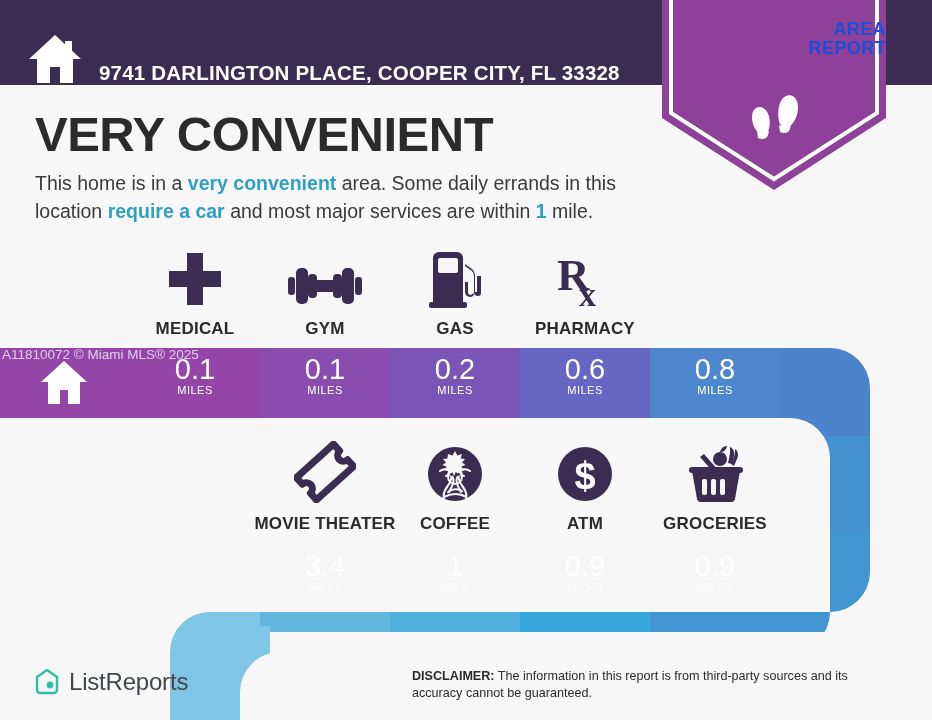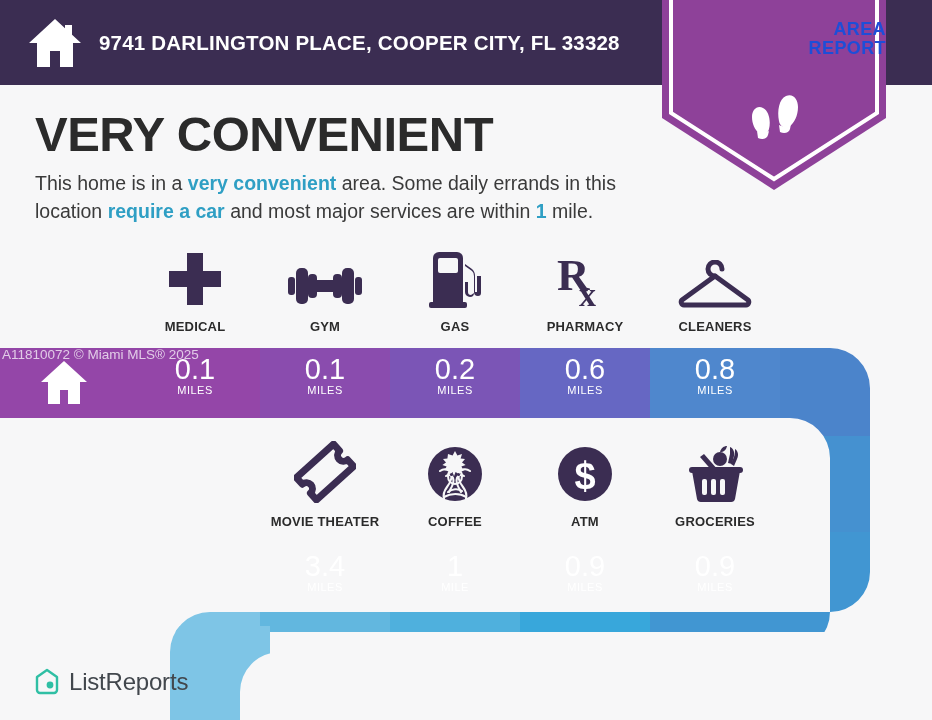--- a/index.html
+++ b/index.html
@@ -20,21 +20,21 @@
     overflow: hidden;
   }
 
   
   #header-bar {
     position: absolute;
     left: 0; top: 0;
     width: 932px; height: 85px;
     background: #3b2d52;
     display: flex;
-    align-items: center;
+    align-items: flex-end;
   }
   #header-home-icon {
     margin-left: 27px;
     width: 56px; height: 52px;
     display: block;
   }
   #header-address {
     margin-left: 16px;
     color: #ffffff;
     font-size: 20.5px;
@@ -102,21 +102,21 @@
   .icon-glyph {
     height: 58px;
     display: flex;
     align-items: flex-end;
     justify-content: center;
   }
   .icon-glyph svg { display: block; }
   .icon-label {
     margin-top: 11px;
     color: #2b2b2b;
-    font-size: 13px;
+    font-size: 17px;
     font-weight: 700;
     letter-spacing: 0.2px;
     white-space: nowrap;
   }
 
   
   .dist-row { position: absolute; display: flex; }
   #dist-row-1 { left: 130px; top: 355px; width: 650px; text-align: center; }
   #dist-row-2 { left: 260px; top: 552px; width: 520px; }
   .dist-cell {
@@ -316,29 +316,20 @@
     </div>
     <div class="icon-cell">
       <div class="icon-glyph">
         <svg width="56" height="58" viewBox="0 0 56 58" xmlns="http://www.w3.org/2000/svg">
           <text x="0" y="40" font-family="'Liberation Serif', serif" font-size="45" font-weight="700" fill="#3b2d52">R</text>
           <text x="22" y="56" font-family="'Liberation Serif', serif" font-size="34" font-weight="700" fill="#3b2d52">x</text>
         </svg>
       </div>
       <div class="icon-label">PHARMACY</div>
     </div>
-    <div class="icon-cell">
-      <div class="icon-glyph">
-        <svg width="78" height="48" viewBox="0 0 78 48" xmlns="http://www.w3.org/2000/svg">
-          <path fill="none" stroke="#3b2d52" stroke-width="5" stroke-linecap="round" stroke-linejoin="round" d="M39 16 a7 7 0 1 1 7 -7"></path>
-          <path fill="none" stroke="#3b2d52" stroke-width="5" stroke-linecap="round" stroke-linejoin="round" d="M39 16 L6 40 a3 3 0 0 0 2 5 H70 a3 3 0 0 0 2 -5 Z"></path>
-        </svg>
-      </div>
-      <div class="icon-label">CLEANERS</div>
-    </div>
   </div>
 
   <div id="dist-row-1" class="dist-row">
     <div class="dist-cell">
       <div class="dist-value">0.1</div>
       <div class="dist-unit">MILES</div>
     </div>
     <div class="dist-cell">
       <div class="dist-value">0.1</div>
       <div class="dist-unit">MILES</div>
@@ -448,14 +439,15 @@
   <div id="footer-logo">
     <span>
       <svg width="28" height="30" viewBox="0 0 28 30" xmlns="http://www.w3.org/2000/svg">
         <path fill="none" stroke="#2fbfa4" stroke-width="2.4" stroke-linejoin="round" d="M14 3 L24 10 V23 a3 3 0 0 1 -3 3 H7 a3 3 0 0 1 -3 -3 V10 Z"></path>
         <circle cx="17" cy="18" r="3.4" fill="#2fbfa4"></circle>
       </svg>
     </span>
     <span id="footer-logo-text">ListReports</span>
   </div>
 
+  <div id="disclaimer"><b>DISCLAIMER:</b><span> The information in this report is from third-party sources and its accuracy cannot be guaranteed.</span></div>
 
 </div>
 
 </body></html>

